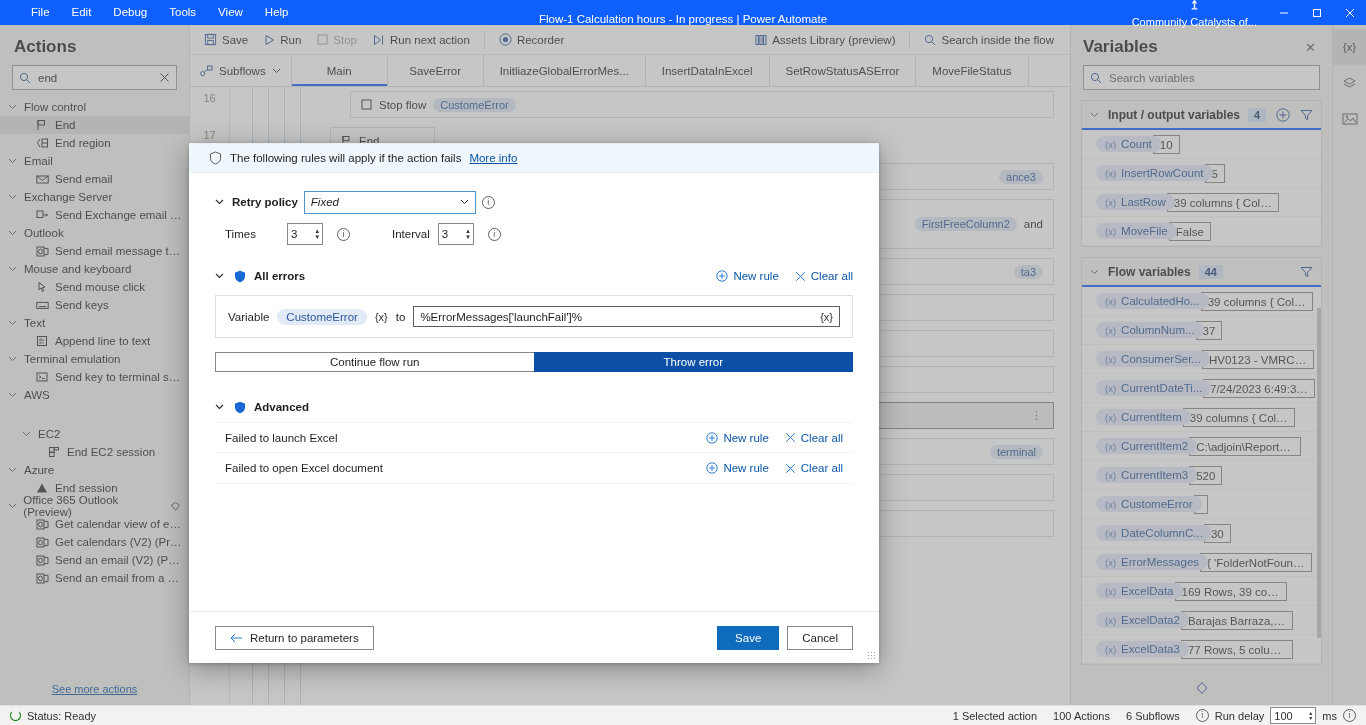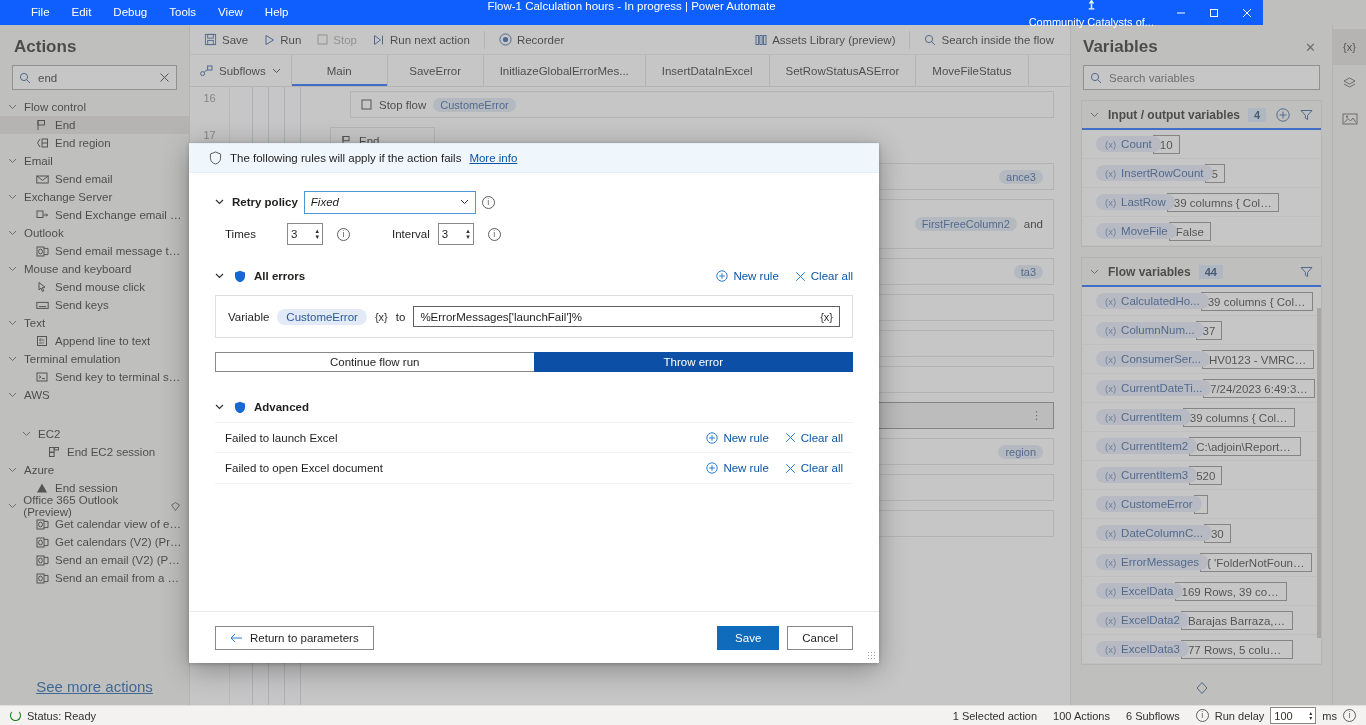--- a/index.html
+++ b/index.html
@@ -17,24 +17,24 @@
   .backdrop { position: absolute; inset: 0; }
   .dim-overlay {
     position: absolute; inset: 0;
     background: rgba(128,128,128,0.45);
     z-index: 50;
     pointer-events: none;
   }
 
   
   .titlebar {
-    position: absolute; top: 0; left: 0; width: 1263px; height: 25px;
+    position: absolute; top: 0; left: 0; width: 1366px; height: 25px;
     background: #0f5fff;
     color: #fff;
-    display: flex; align-items: flex-start;
+    display: flex; align-items: flex-end;
     z-index: 60;
   }
   .menu-group { display: flex; align-items: center; padding-left: 20px; gap: 0px; }
   .menu-item {
     padding: 0 11px; height: 25px; line-height: 25px;
     font-size: 11.5px; color: #fff; cursor: default; white-space: nowrap;
   }
   .title-center {
     position: absolute; left: 0; right: 0; text-align: center;
     font-size: 11.5px; color: #fff; pointer-events: none;
@@ -81,21 +81,21 @@
     height: 18px; padding-left: 36px; padding-right: 6px; color: #201f1e;
     white-space: nowrap; overflow: hidden;
   }
   .act-row.lvl3 { padding-left: 48px; }
   .act-row.selected { background: #e1dfdd; }
   .act-ico { width: 13px; height: 13px; flex: 0 0 13px; }
   .act-label { overflow: hidden; text-overflow: ellipsis; font-size: 11.5px; }
   .preview-gem { width: 11px; height: 11px; margin-left: 4px; }
   .see-more {
     text-align: center; padding: 8px 0 10px;
-    font-size: 15px; color: #0b55a6; text-decoration: underline;
+    font-size: 11px; color: #0b55a6; text-decoration: underline;
   }
 
   
   .main-area {
     position: absolute; top: 25px; left: 190px; width: 880px; height: 680px;
     background: #fff; display: flex; flex-direction: column;
   }
   .toolbar {
     height: 30px; display: flex; align-items: center;
     border-bottom: 1px solid #edebe9; background: #fff;
@@ -763,21 +763,21 @@
 
           <div class="step" style="margin-left:100px;margin-bottom:9px"></div>
           <div class="step" style="margin-left:100px;margin-bottom:9px"></div>
           <div class="step" style="margin-left:100px;margin-bottom:9px"></div>
 
           <div class="step sel" style="margin-left:100px;margin-bottom:9px;background:#ededed">
             <span class="kebab">⋮</span>
           </div>
 
           <div class="step" style="margin-left:100px;margin-bottom:9px;justify-content:flex-end">
-            <span class="var-chip">region</span>
+            <span class="var-chip">terminal</span>
           </div>
 
           <div class="step" style="margin-left:100px;margin-bottom:9px">
             <span class="ico">
               <svg width="13" height="12" viewBox="0 0 13 12">
                   <circle cx="2.6" cy="8.6" r="2" fill="none" stroke="#323130" stroke-width="1"></circle>
                   <rect x="7.6" y="1" width="4.4" height="4" fill="none" stroke="#323130" stroke-width="1"></rect>
                   <line x1="4.2" y1="7.2" x2="7.8" y2="4.4" stroke="#323130" stroke-width="1"></line>
                 </svg>
             </span>

